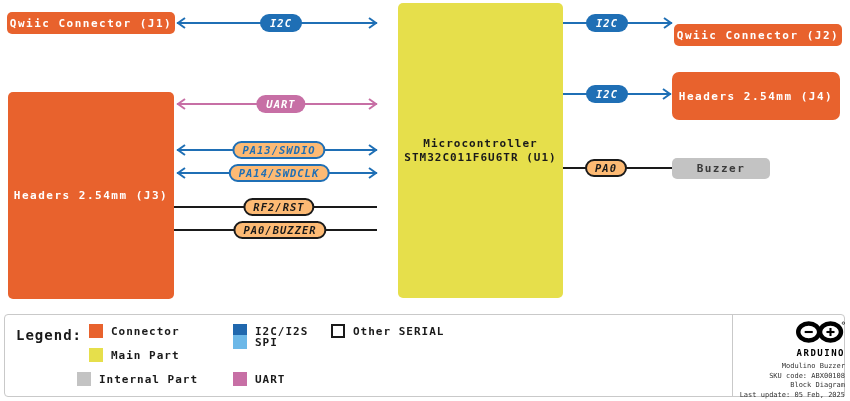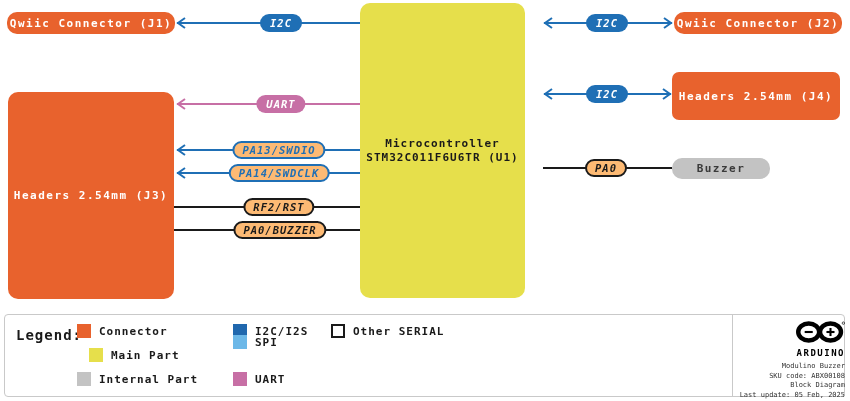--- a/index.html
+++ b/index.html
@@ -9,21 +9,21 @@
   }
   
   .wires{position:absolute;left:0;top:0;}
   .wires line,.wires path{fill:none;stroke-width:2px;}
   .g-blue line,.g-blue path{stroke:var(--blue);}
   .g-pink line,.g-pink path{stroke:var(--pink);}
   .g-black line,.g-black path{stroke:#1a1a1a;}
   
   .box{
     position:absolute;display:flex;align-items:center;justify-content:center;
-    font-weight:bold;border-radius:10px;box-sizing:border-box;text-align:center;
+    font-weight:bold;border-radius:5px;box-sizing:border-box;text-align:center;
   }
   .box.orange{background:var(--orange);color:#fff;font-size:11px;letter-spacing:1.5px;}
   .box.yellow{background:var(--yellow);color:#1a1a1a;}
   .box.gray{background:var(--gray);color:#3a3a3a;font-size:11px;letter-spacing:1.5px;}
   .box.j4{border-radius:7px;}
   .u1-text{font-size:11px;line-height:14px;font-weight:bold;letter-spacing:1px;}
   
   .pill{
     position:absolute;transform:translate(-50%,-50%);border-radius:12px;
     font-weight:bold;font-size:10.5px;letter-spacing:1px;white-space:nowrap;z-index:3;font-style:italic;
@@ -97,27 +97,27 @@
     <g class="g-black">
       <line x1="174" y1="230" x2="377" y2="230"></line>
     </g>
     <g class="g-black">
       <line x1="543" y1="168" x2="672" y2="168"></line>
     </g>
   </svg>
 
   <div class="box orange" style="left:7px;top:12px;width:168px;height:22px;">Qwiic Connector (J1)</div>
 
-  <div class="box orange" style="left:674px;top:12px;width:168px;height:22px;">Qwiic Connector (J2)</div>
+  <div class="box orange" style="left:674px;top:24px;width:168px;height:22px;">Qwiic Connector (J2)</div>
 
   <div class="box orange" style="left:8px;top:92px;width:166px;height:207px;">Headers 2.54mm (J3)</div>
 
   <div class="box orange j4" style="left:672px;top:72px;width:168px;height:48px;">Headers 2.54mm (J4)</div>
 
-  <div class="box yellow" style="left:360px;top:3px;width:165px;height:295px;">
+  <div class="box yellow" style="left:398px;top:3px;width:165px;height:295px;">
     <div class="u1-text">
       <div>Microcontroller</div>
       <div>STM32C011F6U6TR (U1)</div>
     </div>
   </div>
 
   <div class="box gray" style="left:672px;top:158px;width:98px;height:21px;">Buzzer</div>
 
   <div class="pill filled blue" style="left:281px;top:23px;">I2C</div>
   <div class="pill filled blue" style="left:607px;top:23px;">I2C</div>
@@ -125,21 +125,21 @@
   <div class="pill filled pink" style="left:281px;top:104px;">UART</div>
   <div class="pill outline blue" style="left:279px;top:150px;">PA13/SWDIO</div>
   <div class="pill outline blue" style="left:279px;top:173px;">PA14/SWDCLK</div>
   <div class="pill outline black" style="left:279px;top:207px;">RF2/RST</div>
   <div class="pill outline black" style="left:280px;top:230px;">PA0/BUZZER</div>
   <div class="pill outline black" style="left:606px;top:168px;">PA0</div>
 
   <div class="legend">
     <div class="legend-title">Legend:</div>
 
-    <div class="leg-item" style="left:72px;top:9px;">
+    <div class="leg-item" style="left:84px;top:9px;">
       <span class="swatch" style="background-color: rgb(232, 98, 45);"></span>
       <span>Connector</span>
     </div>
     <div class="leg-item" style="left:84px;top:33px;">
       <span class="swatch" style="background-color: rgb(230, 223, 75);"></span>
       <span>Main Part</span>
     </div>
     <div class="leg-item" style="left:72px;top:57px;">
       <span class="swatch" style="background-color: rgb(195, 195, 195);"></span>
       <span>Internal Part</span>

